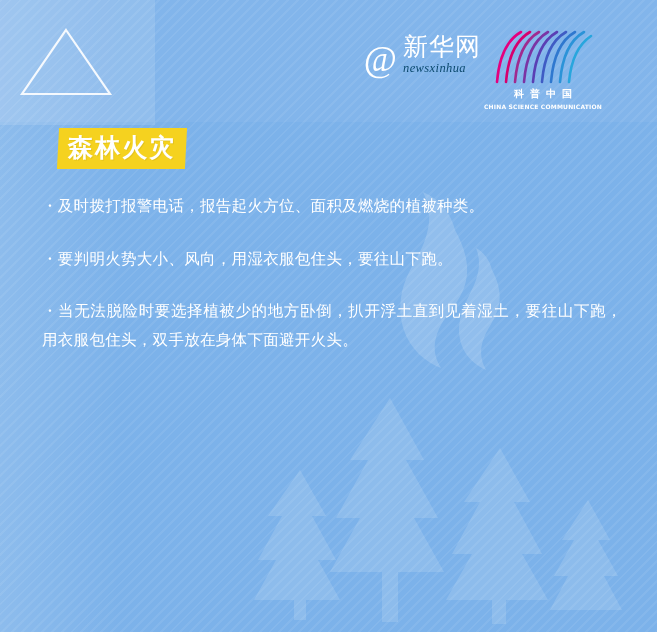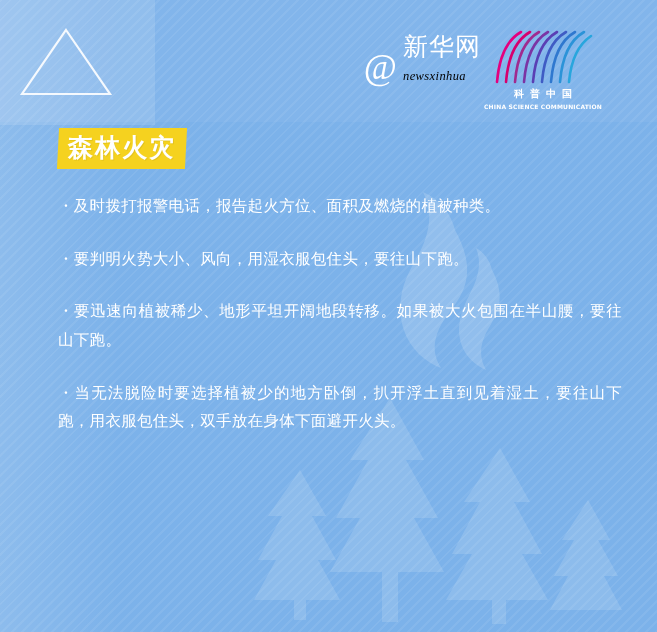--- a/index.html
+++ b/index.html
@@ -104,23 +104,23 @@
     font-size: 25px;
     font-weight: normal;
     color: #ffffff;
     letter-spacing: 1px;
     line-height: 1.05;
   }
   .logo-en {
     font-family: "Liberation Serif", serif;
     font-style: italic;
     font-size: 12.5px;
-    color: #000000;
+    color: #0c4a6e;
     letter-spacing: 0.4px;
-    margin-top: 10px;
+    margin-top: 2px;
   }
   
   .logo2 {
     position: absolute;
     right: 58px;
     top: 28px;
     width: 112px;
     z-index: 9;
     display: flex;
     flex-direction: column;
@@ -175,21 +175,21 @@
     left: 42px;
     top: 192px;
     width: 580px;
     z-index: 9;
   }
   .para {
     font-family: "DejaVu Sans", sans-serif;
     font-size: 15.5px;
     line-height: 1.85;
     color: #ffffff;
-    margin: 0 0 24px 16px;
+    margin: 0 0 24px 0;
     letter-spacing: 0.3px;
     text-align: justify;
   }
   .para:last-child { margin-bottom: 0; }
 </style>
 </head>
 <body>
 
 <div id="poster">
 
@@ -260,18 +260,17 @@
 
     <div class="title-row">
       <span class="title-hl">
         <span class="title-text">森林火灾</span>
       </span>
     </div>
 
     <div class="body-block">
       <p class="para">・及时拨打报警电话，报告起火方位、面积及燃烧的植被种类。</p>
       <p class="para">・要判明火势大小、风向，用湿衣服包住头，要往山下跑。</p>
-      <p class="para">・要迅速向植被稀少、地形平坦开阔地段转移。如果被大火包围在半山腰，要往山下跑。</p>
       <p class="para">・当无法脱险时要选择植被少的地方卧倒，扒开浮土直到见着湿土，要往山下跑，用衣服包住头，双手放在身体下面避开火头。</p>
     </div>
 
   </div>
 </div>
 
 </body></html>

